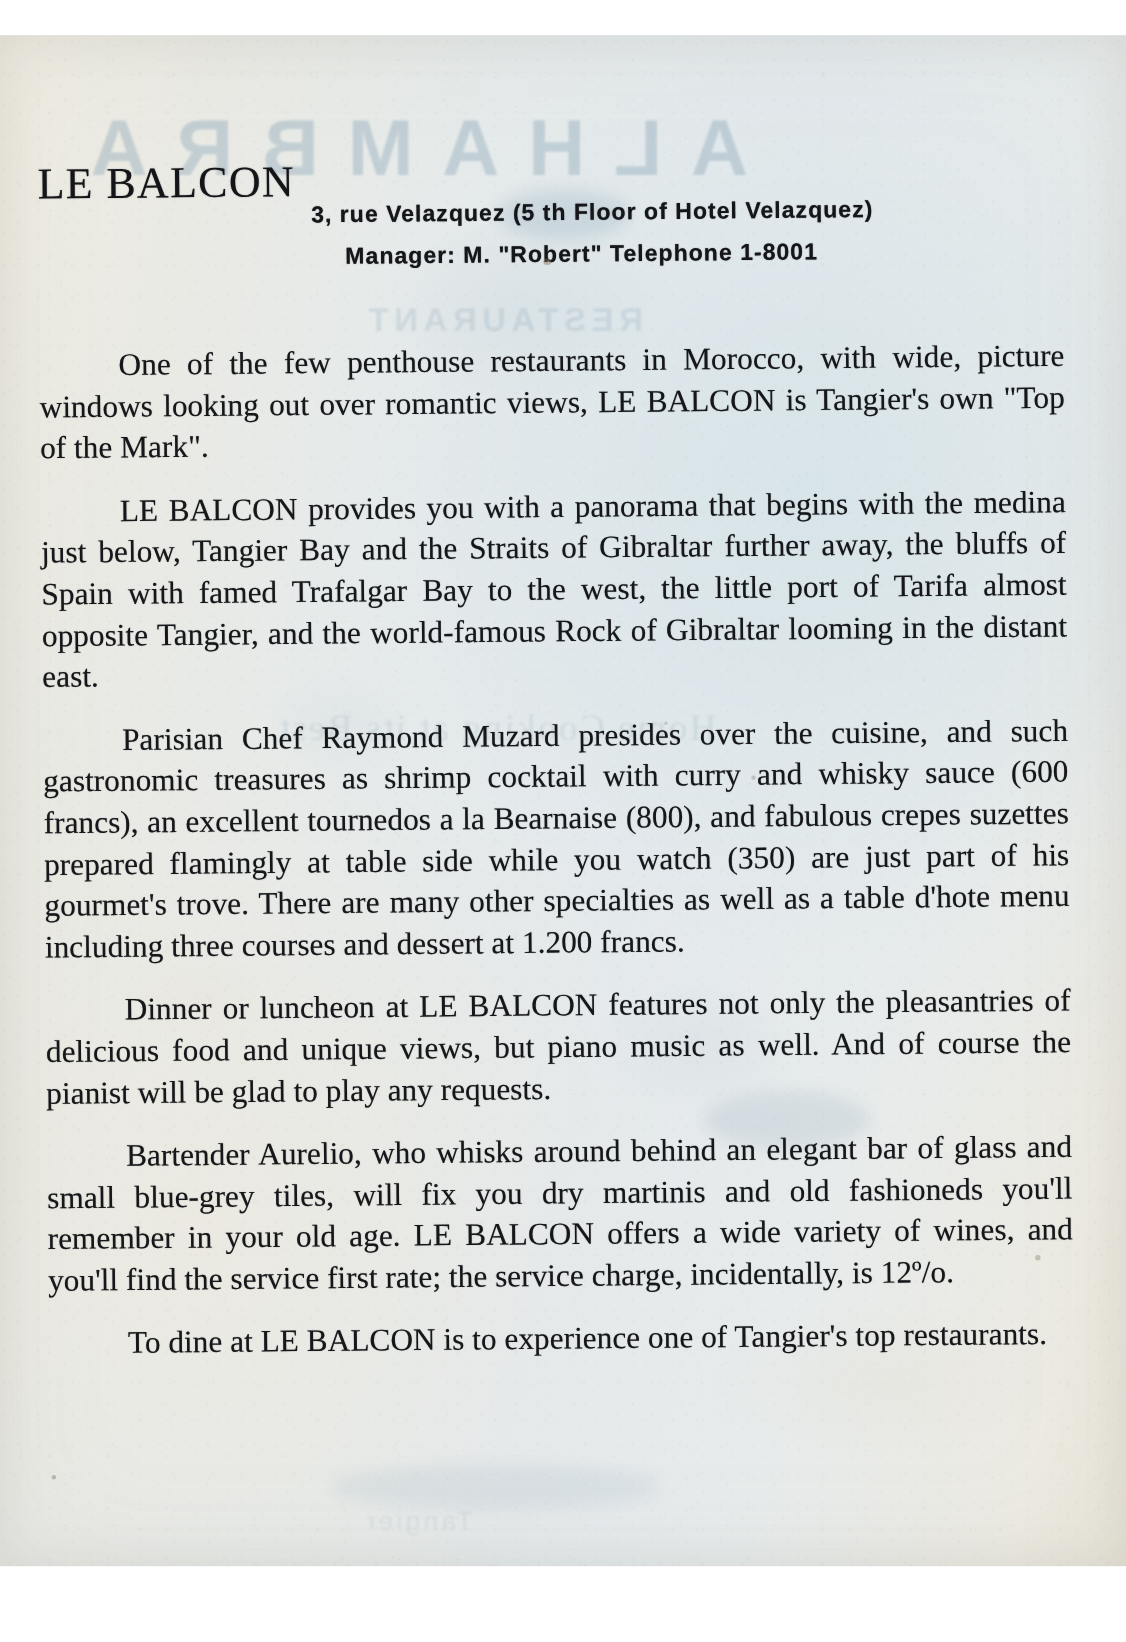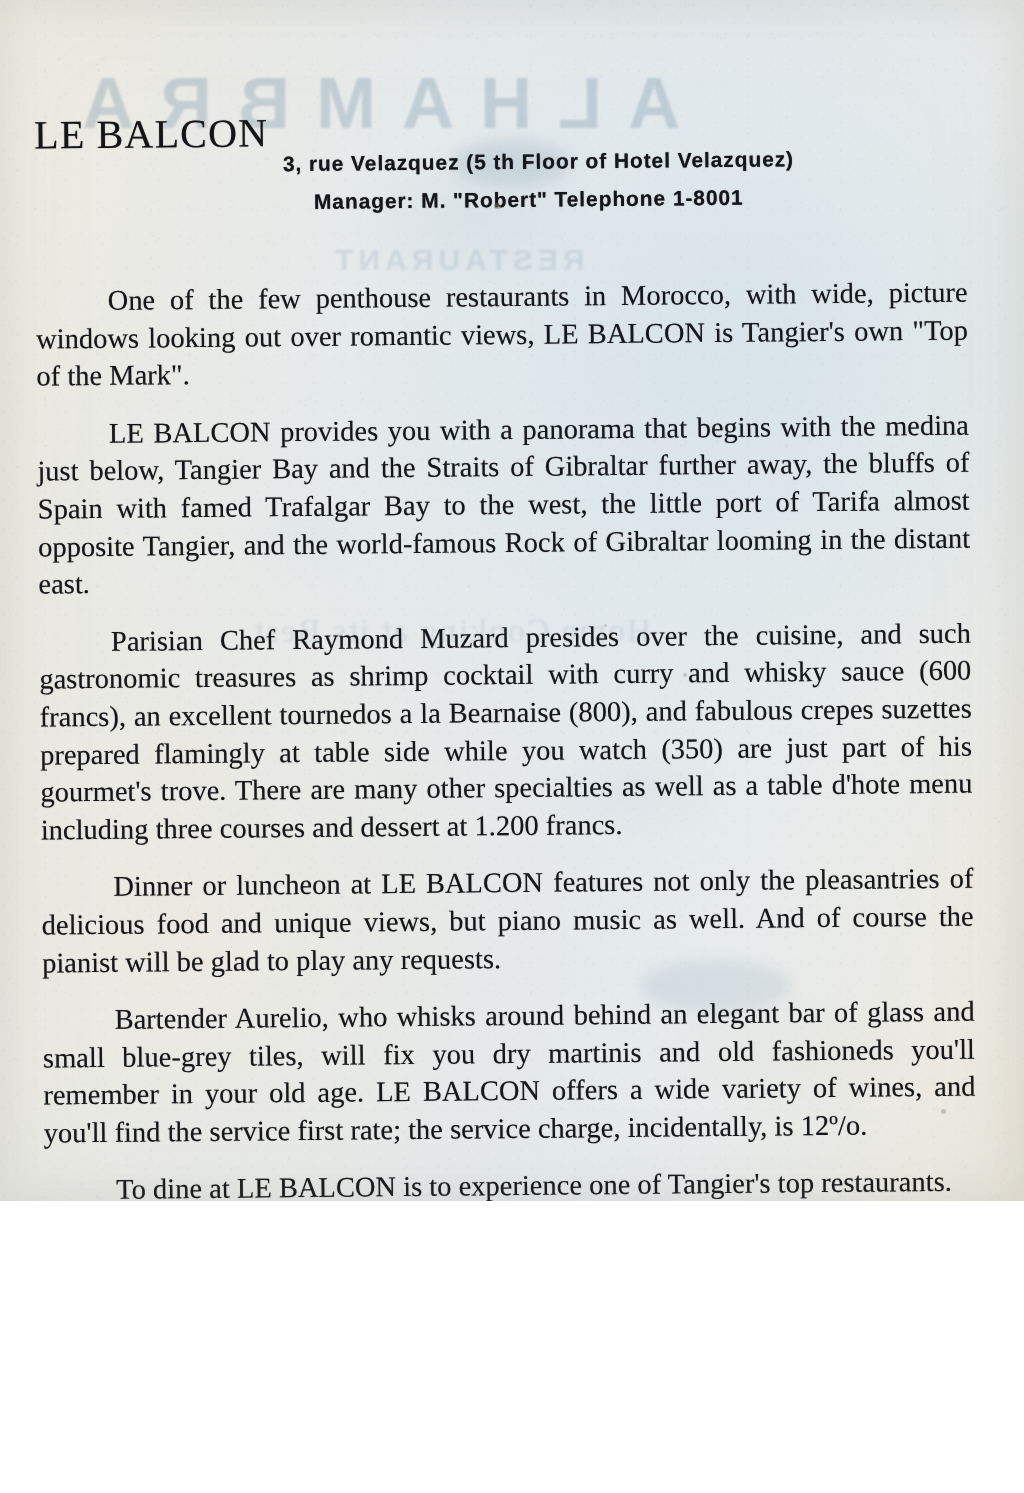--- a/index.html
+++ b/index.html
@@ -4,24 +4,25 @@
 <style>
   html, body {
     margin: 0;
     padding: 0;
     background: #ffffff;
   }
 
   #page {
     position: relative;
     width: 1024px;
-    height: 1201px;
+    height: 1392px;
     overflow: hidden;
     background: #e9ecec;
     font-family: "Liberation Serif", serif;
+    margin-top: 32px;
   }
 
   
   .paper-base {
     position: absolute;
     inset: 0;
     background:
       radial-gradient(ellipse 70% 55% at 72% 30%, rgba(215,228,233,0.95) 0%, rgba(228,234,236,0.35) 55%, rgba(0,0,0,0) 78%),
       radial-gradient(ellipse 60% 50% at 18% 78%, rgba(236,233,224,0.85) 0%, rgba(0,0,0,0) 70%),
       linear-gradient(103deg, #efece2 0%, #eaeae4 14%, #e6eaea 34%, #e4e9ec 56%, #e7ebeb 74%, #eceae2 92%, #e9e5da 100%);

